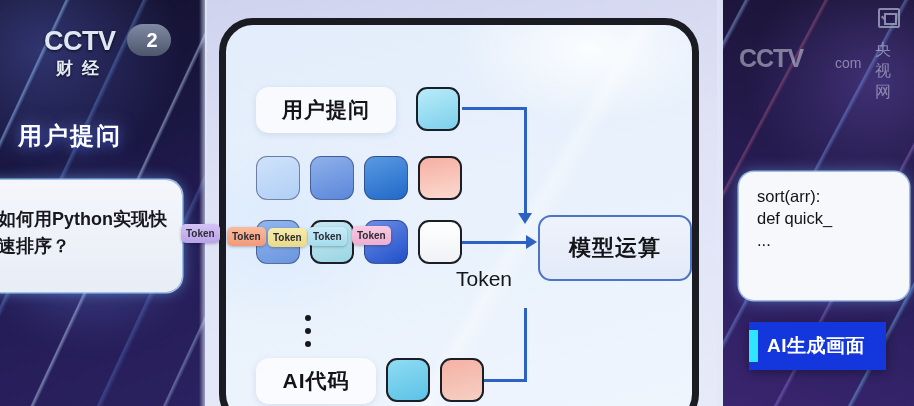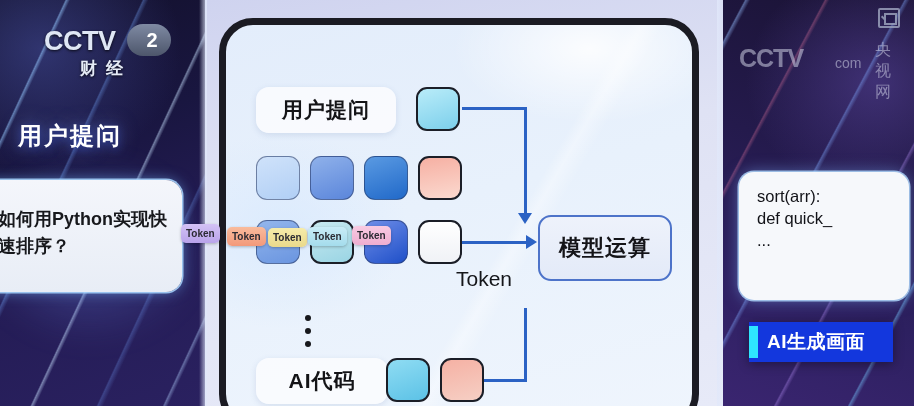--- a/index.html
+++ b/index.html
@@ -57,21 +57,21 @@
   }
   .cctv-badge {
     position: absolute; left: 83px; top: -2px;
     width: 44px; height: 32px; border-radius: 16px;
     background: linear-gradient(180deg, #7f8aa3, #4d566b);
     color: #fff; font-size: 20px; font-weight: 700;
     display: flex; align-items: center; justify-content: center;
     padding-left: 6px;
   }
   .cctv-sub {
-    position: absolute; left: 36px; top: 31px;
+    position: absolute; left: 12px; top: 31px;
     font-size: 17px; font-weight: 700; color: #e6ecf7;
     letter-spacing: 9px;
     text-shadow: 0 1px 3px rgba(0,0,0,0.8);
   }
 
   .left-title {
     position: absolute; left: 18px; top: 120px;
     font-size: 24px; font-weight: 700; color: #ffffff;
     letter-spacing: 2px;
     text-shadow: 0 2px 8px rgba(40,60,160,0.9), 0 0 18px rgba(160,190,255,0.5);
@@ -117,21 +117,21 @@
   .chip-label {
     position: absolute;
     background: rgba(250,251,254,0.93);
     border-radius: 13px;
     display: flex; align-items: center; justify-content: center;
     font-size: 21px; font-weight: 700; color: #141417;
     letter-spacing: 1px;
     box-shadow: 0 2px 6px rgba(90,110,160,0.16);
   }
   #lbl-user  { left: 30px;  top: 62px;  width: 140px; height: 46px; }
-  #lbl-ai    { left: 30px;  top: 333px; width: 132px; height: 46px; }
+  #lbl-ai    { left: 30px;  top: 333px; width: 120px; height: 46px; }
 
   .sq {
     position: absolute;
     width: 44px; height: 44px;
     border-radius: 11px;
     border: 1.5px solid rgba(40,55,95,0.55);
   }
   .sq.dark { border: 2px solid #1b1e27; }
 
   .vline, .hline {
@@ -156,21 +156,21 @@
     border-left: 11px solid #2b62c4;
   }
 
   .token-label {
     position: absolute; left: 230px; top: 242px;
     font-size: 21px; font-weight: 400; color: #15161a;
   }
 
   .model-box {
     position: absolute; left: 312px; top: 190px;
-    width: 134px; height: 66px;
+    width: 154px; height: 66px;
     border: 2px solid #4d73c9;
     border-radius: 13px;
     background: linear-gradient(180deg, #eef2fb, #e3eaf8);
     display: flex; align-items: center; justify-content: center;
     font-size: 22px; font-weight: 700; color: #141418;
     letter-spacing: 1px;
   }
 
   .dots {
     position: absolute; left: 79px; top: 290px;
@@ -263,24 +263,24 @@
   }
   .code-line {
     font-family: "Liberation Sans", sans-serif;
     font-size: 16.5px; font-weight: 400; color: #121318;
     line-height: 1.32;
     white-space: pre;
   }
 
   .ai-banner {
     position: absolute; left: 26px; top: 322px;
-    height: 40px;
+    height: 48px;
     background: #1337dd;
     display: flex; align-items: center;
-    padding-right: 28px;
+    padding-right: 21px;
     box-shadow: 0 2px 10px rgba(0,0,0,0.4);
   }
   .ai-bar {
     width: 9px; height: 32px; background: #2ee6ff; margin-right: 9px;
   }
   .ai-text {
     font-size: 19px; font-weight: 700; color: #ffffff; letter-spacing: 0.5px;
   }
 
   .seam-l { position:absolute; left:199px; top:0; width:8px; height:406px;

